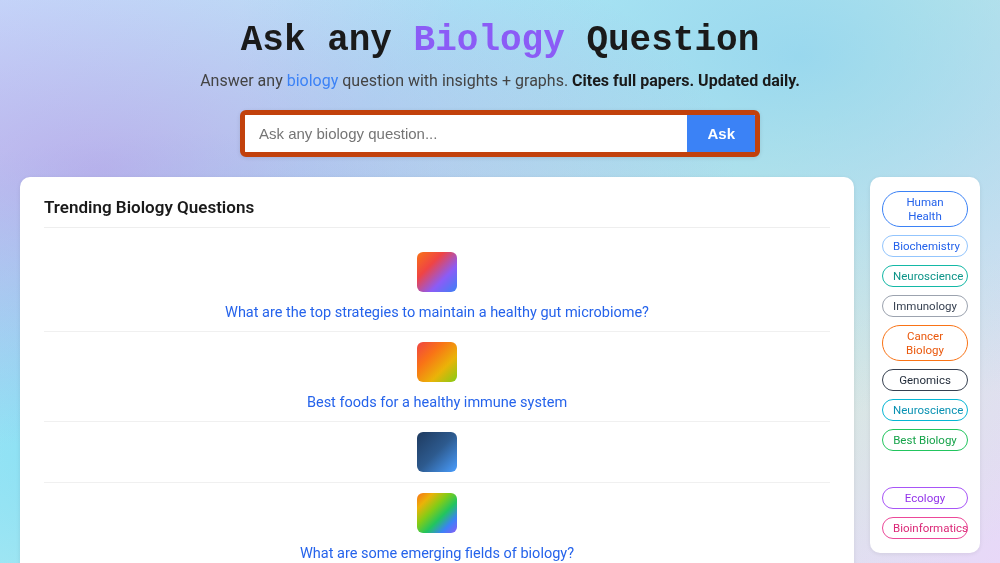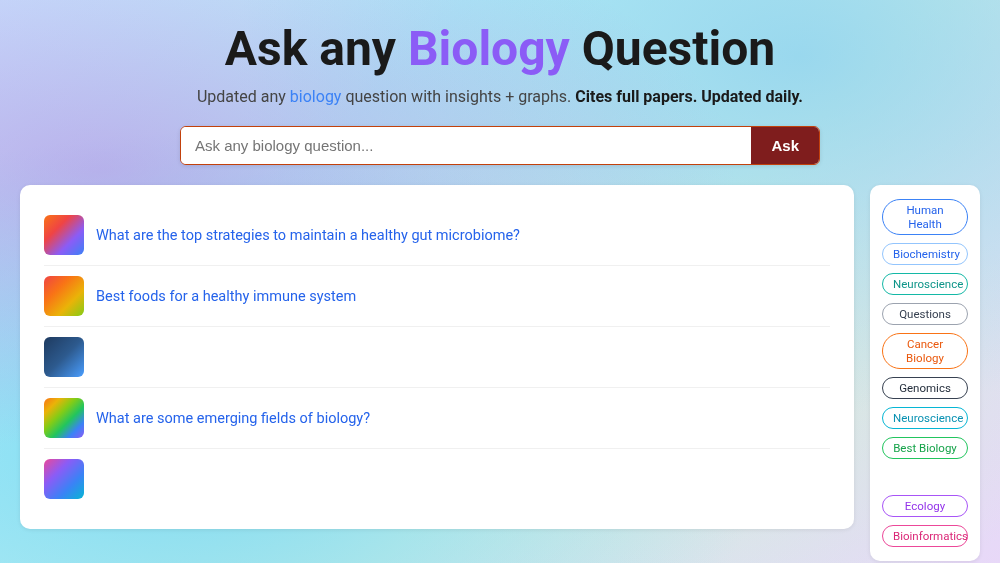--- a/index.html
+++ b/index.html
@@ -34,24 +34,25 @@
       align-items: center;
     }
 
     .hero {
       text-align: center;
       margin-bottom: 20px;
       padding: 0 40px;
     }
 
     .hero-title {
-      font-size: 48px;
+      font-size: 36px;
       font-weight: 700;
       color: #1a1a1a;
       margin-bottom: 10px;
+      font-family: Liberation Mono, monospace;
     }
 
     .hero-title .biology {
       color: #8b5cf6;
     }
 
     .hero-subtitle {
       font-size: 16px;
       color: #444;
     }
@@ -62,40 +63,40 @@
     }
 
     .hero-subtitle .bold {
       font-weight: 700;
       color: #1a1a1a;
       margin-top: 46px;
     }
 
     .search-bar {
       display: flex;
-      width: 640px;
+      width: 520px;
       margin-bottom: 20px;
-      border: 1px solid #c2410c;
+      border: 5px solid #c2410c;
       border-radius: 6px;
       overflow: hidden;
       background: white;
       box-shadow: 0 1px 4px rgba(0,0,0,0.1);
     }
 
     .search-input {
       flex: 1;
       border: none;
       outline: none;
       padding: 10px 14px;
       font-size: 15px;
       color: #666;
     }
 
     .search-button {
-      background: #7f1d1d;
+      background: #3b82f6;
       color: white;
       border: none;
       padding: 10px 20px;
       font-size: 15px;
       font-weight: 600;
       cursor: pointer;
     }
 
     .main-layout {
       display: flex;
@@ -130,20 +131,21 @@
     .question-list {
       list-style: none;
     }
 
     .question-item {
       display: flex;
       align-items: center;
       gap: 12px;
       padding: 10px 0;
       border-bottom: 1px solid #f0f0f0;
+      flex-direction: column;
     }
 
     .question-item:last-child {
       border-bottom: none;
     }
 
     .question-icon {
       width: 40px;
       height: 40px;
       border-radius: 6px;
@@ -222,34 +224,35 @@
 
 <div class="bg"></div>
 
 <div class="page-content">
 
   <div class="hero">
     <h1 class="hero-title">
       <span>Ask any </span><span class="biology">Biology</span><span> Question</span>
     </h1>
     <p class="hero-subtitle">
-      <span>Updated any </span><a href="#">biology</a><span> question with insights + graphs. </span><span class="bold">Cites full papers. Updated daily.</span>
+      <span>Answer any </span><a href="#">biology</a><span> question with insights + graphs. </span><span class="bold">Cites full papers. Updated daily.</span>
     </p>
   </div>
 
   <div class="search-bar">
     <input class="search-input" type="text" placeholder="Ask any biology question..." style="">
     <button class="search-button">Ask</button>
   </div>
 
   <div class="main-layout">
 
     <div class="main-column">
 
       <div class="card">
+        <div class="card-title">Trending Biology Questions</div>
         <ul class="question-list">
           <li class="question-item">
             <div class="question-icon q1"></div>
             <a href="#" class="question-link">What are the top strategies to maintain a healthy gut microbiome?</a>
           </li>
           <li class="question-item">
             <div class="question-icon q2"></div>
             <a href="#" class="question-link">Best foods for a healthy immune system</a>
           </li>
           <li class="question-item">
@@ -265,21 +268,21 @@
         </ul>
       </div>
 
     </div>
 
     <div class="sidebar-full">
       <div class="tags-card">
         <span class="tag tag-blue">Human Health</span>
         <span class="tag tag-blue-light">Biochemistry</span>
         <span class="tag tag-teal">Neuroscience</span>
-        <span class="tag tag-default">Questions</span>
+        <span class="tag tag-default">Immunology</span>
         <span class="tag tag-orange">Cancer Biology</span>
         <span class="tag tag-dark">Genomics</span>
         <span class="tag tag-cyan">Neuroscience</span>
         <span class="tag tag-green">Best Biology</span>
         <span class="tag tag-purple">Ecology</span>
         <span class="tag tag-pink">Bioinformatics</span>
       </div>
 
       <div class="cta-card">
         <p class="cta-card-text">Stay on the Cutting Edge with the</p>

